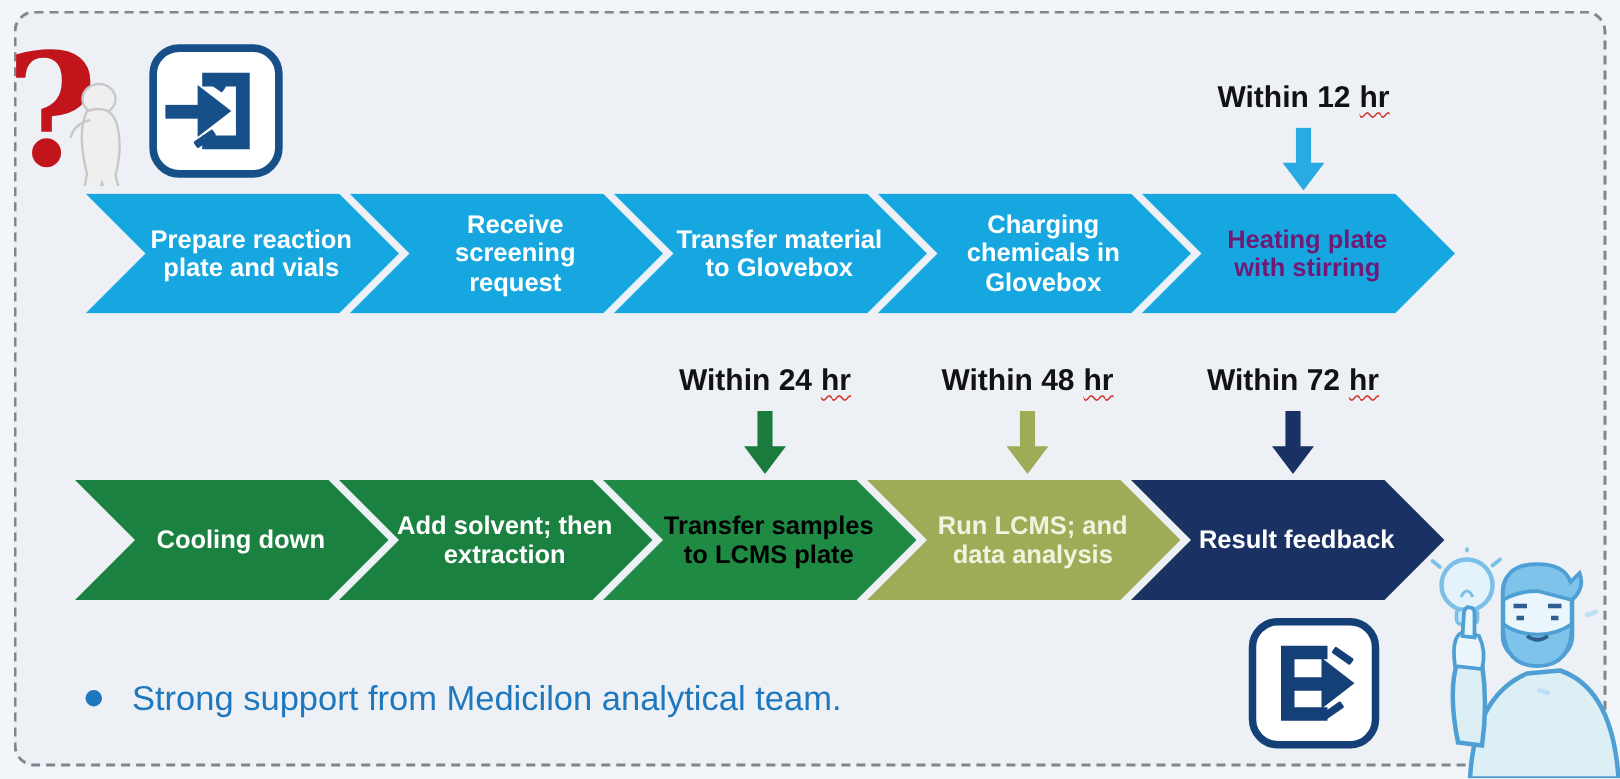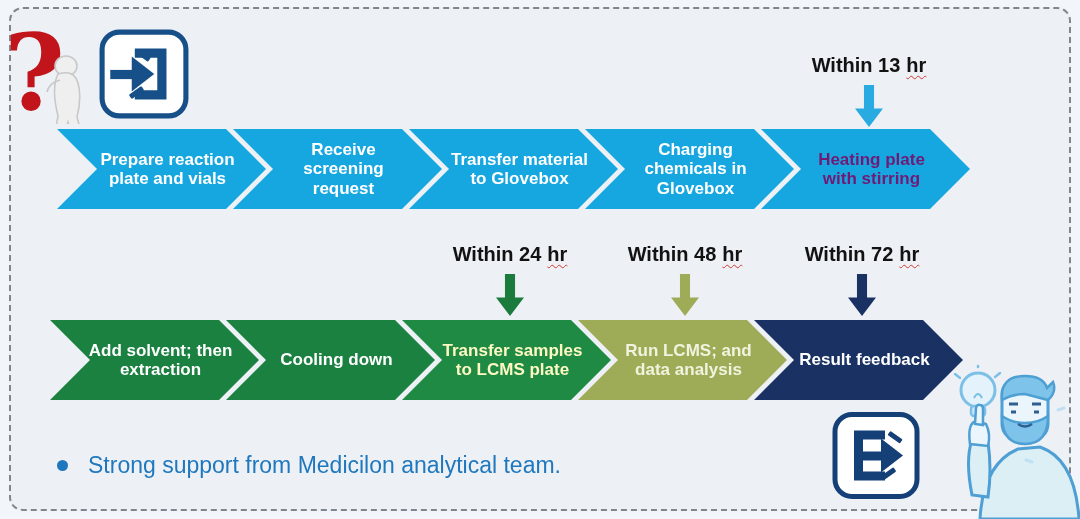--- a/index.html
+++ b/index.html
@@ -82,39 +82,39 @@
     <div class="chev" style="background: rgb(23, 167, 224); color: rgb(255, 255, 255);">
       <span class="chev-label">Charging chemicals in Glovebox</span>
     </div>
     <div class="chev" style="background: rgb(23, 167, 224); color: #701a75; justify-content: flex-end;">
       <span class="chev-label">Heating plate with stirring</span>
     </div>
   </div>
 
   <div class="flow-row row-bottom">
     <div class="chev" style="background: rgb(27, 129, 64); color: rgb(255, 255, 255);">
+      <span class="chev-label">Cooling down</span>
+    </div>
+    <div class="chev" style="background: rgb(27, 129, 64); color: rgb(255, 255, 255);">
       <span class="chev-label">Add solvent; then extraction</span>
     </div>
-    <div class="chev" style="background: rgb(27, 129, 64); color: rgb(255, 255, 255);">
-      <span class="chev-label">Cooling down</span>
-    </div>
-    <div class="chev" style="background: rgb(31, 138, 68); color: #fef9c3;">
+    <div class="chev" style="background: rgb(31, 138, 68); color: #000000;">
       <span class="chev-label">Transfer samples to LCMS plate</span>
     </div>
     <div class="chev" style="background: rgb(158, 172, 88); color: rgb(241, 243, 222); text-align: center;">
       <span class="chev-label">Run LCMS; and data analysis</span>
     </div>
     <div class="chev" style="background: rgb(26, 50, 99); color: rgb(255, 255, 255);">
       <span class="chev-label">Result feedback</span>
     </div>
   </div>
 
   <div class="timer" style="left:784px; top:54px;">
     <div class="timer-label">
-      <span>Within 13</span><span class="unit">hr</span>
+      <span>Within 12</span><span class="unit">hr</span>
     </div>
     <div class="down-arrow" style="background: rgb(41, 171, 226);"></div>
   </div>
 
   <div class="timer" style="left:425px;">
     <div class="timer-label">
       <span>Within 24</span><span class="unit">hr</span>
     </div>
     <div class="down-arrow" style="background: rgb(27, 123, 60);"></div>
   </div>

